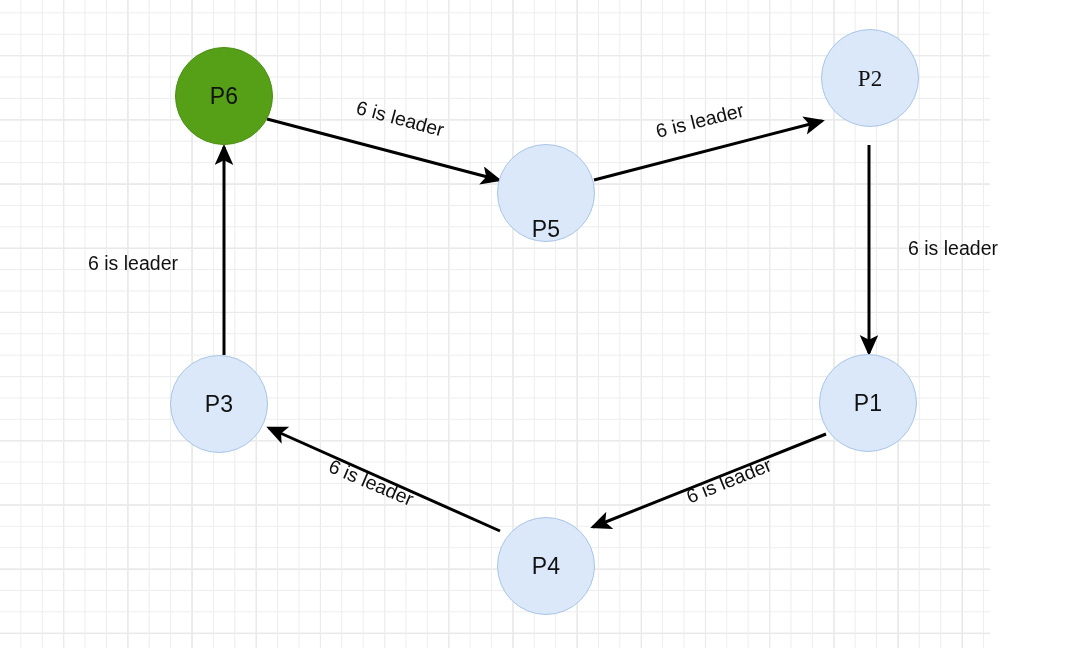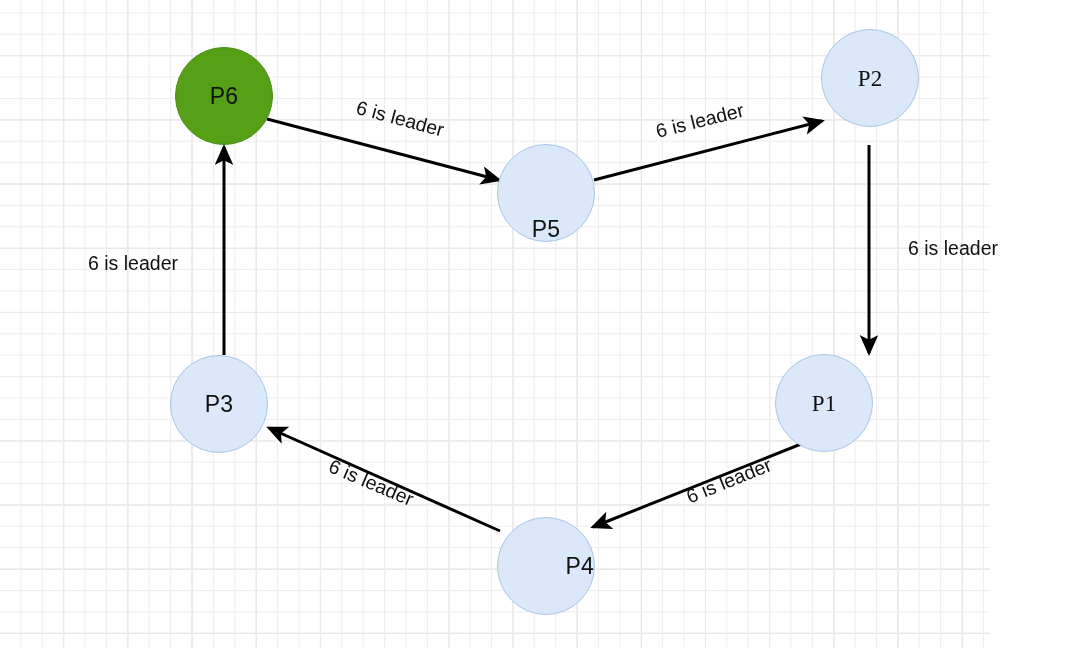--- a/index.html
+++ b/index.html
@@ -78,24 +78,24 @@
   <div id="node-layer">
       <div class="node node-leader" style="left: 175px; top: 47px; width: 98px; height: 98px;">
         <span>P6</span>
       </div>
       <div class="node node-default" style="left: 497px; top: 144px; width: 98px; height: 98px; align-items: flex-end;">
         <span>P5</span>
       </div>
       <div class="node node-default" style="left: 821px; top: 29px; width: 98px; height: 98px; font-family: Liberation Serif, serif;">
         <span>P2</span>
       </div>
-      <div class="node node-default" style="left: 775px; top: 354px; width: 98px; height: 98px; font-family: Liberation Serif, serif;">
+      <div class="node node-default" style="left: 819px; top: 354px; width: 98px; height: 98px;">
         <span>P1</span>
       </div>
-      <div class="node node-default" style="left: 497px; top: 517px; width: 98px; height: 98px; justify-content: flex-end;">
+      <div class="node node-default" style="left: 497px; top: 517px; width: 98px; height: 98px;">
         <span>P4</span>
       </div>
       <div class="node node-default" style="left: 170px; top: 355px; width: 98px; height: 98px;">
         <span>P3</span>
       </div>
     </div>
   <div id="label-layer">
       <div class="edge-label" style="left: 400px; top: 119px; transform: translate(-50%, -50%) rotate(15deg);">6 is leader</div>
       <div class="edge-label" style="left: 700px; top: 121px; transform: translate(-50%, -50%) rotate(-14deg);">6 is leader</div>
       <div class="edge-label" style="left: 953px; top: 249px; transform: translate(-50%, -50%) rotate(0deg);">6 is leader</div>

